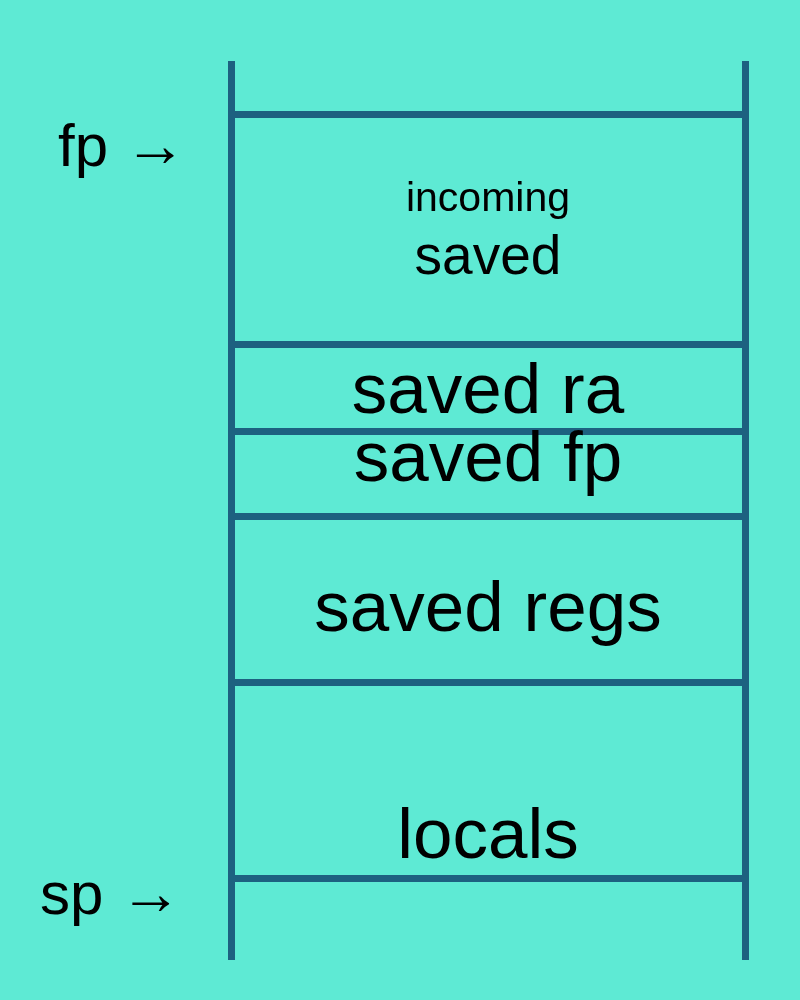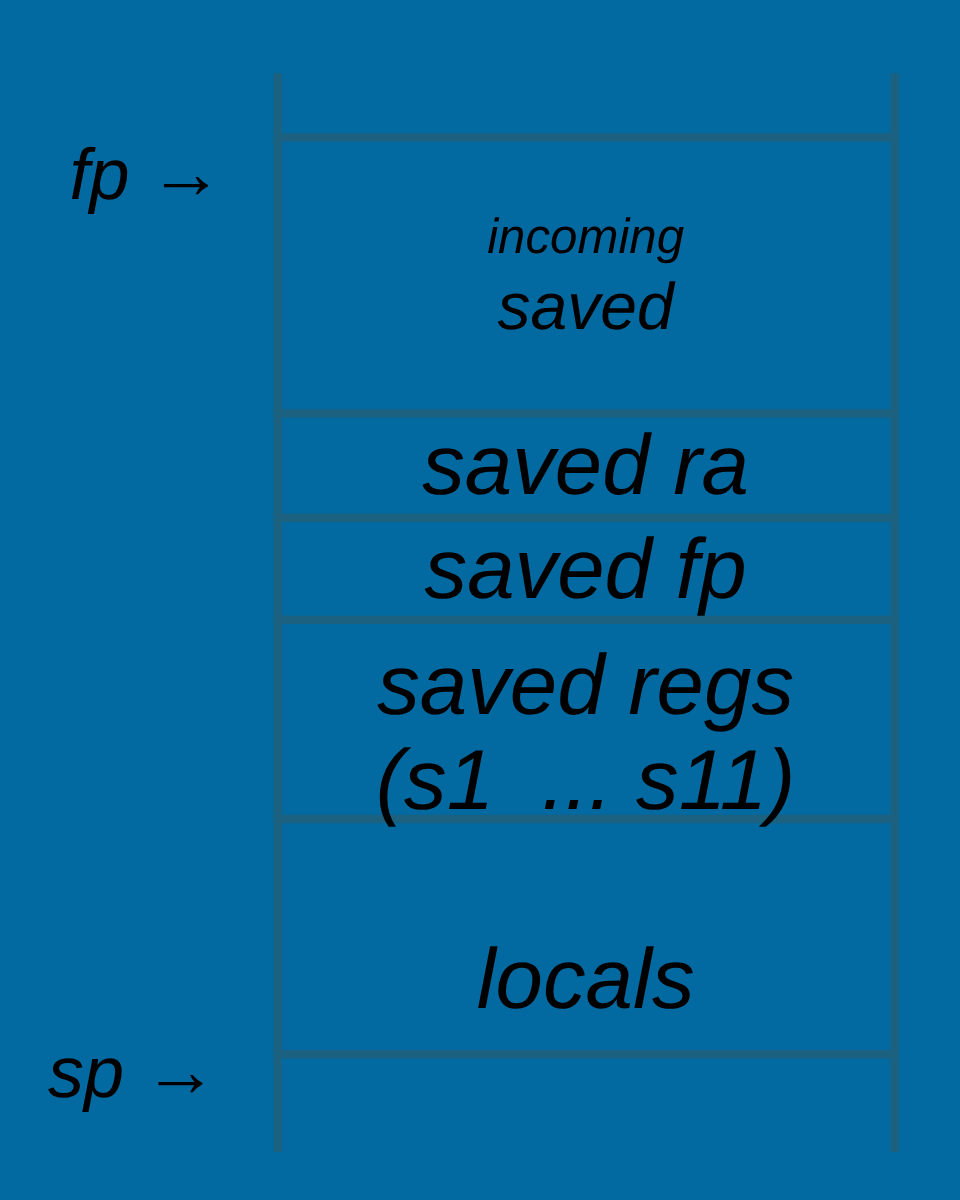--- a/index.html
+++ b/index.html
@@ -9,23 +9,22 @@
     background: #ffffff;
   }
   body {
     font-family: "Liberation Sans", sans-serif;
     -webkit-font-smoothing: antialiased;
   }
   #canvas {
     position: relative;
     width: 800px;
     height: 1000px;
-    background: #0369a1;
+    background: #5eead4;
     overflow: hidden;
-    font-style: italic;
   }
 
   
   .vrule {
     position: absolute;
     width: 7px;
     background: #1d6180;
   }
   .hrule {
     position: absolute;
@@ -95,31 +94,30 @@
   <div class="cell" style="left:234px; top:118px; width:508px; height:223px;">
     <span class="line t-small">incoming</span>
     <span class="gap-args"></span>
     <span class="line t-big">saved</span>
   </div>
 
   <div class="cell" style="left:234px; top:348px; width:508px; height:80px;">
     <span class="line t-reg">saved ra</span>
   </div>
 
-  <div class="cell" style="left:234px; top:435px; width:508px; height:78px;">
+  <div class="cell" style="left:234px; top:417px; width:508px; height:78px;">
     <span class="line t-reg">saved fp</span>
   </div>
 
   <div class="cell" style="left:234px; top:520px; width:508px; height:181px;">
     <span class="line t-reg">saved regs</span>
     <span class="gap-regs"></span>
-    <span class="line t-reg">(s1  ... s11)</span>
   </div>
 
-  <div class="cell" style="left:234px; top:709px; width:508px; height:214px;">
+  <div class="cell" style="left:234px; top:726px; width:508px; height:214px;">
     <span class="line t-reg">locals</span>
   </div>
 
   <div class="cell" style="left:234px; top:882px; width:508px; height:78px;">
     <span class="line t-reg"></span>
   </div>
 
   <div class="ptr" style="left:58px; top:114px;">
     <span class="ptr-name">fp</span>
     <span class="ptr-arrow">→</span>

